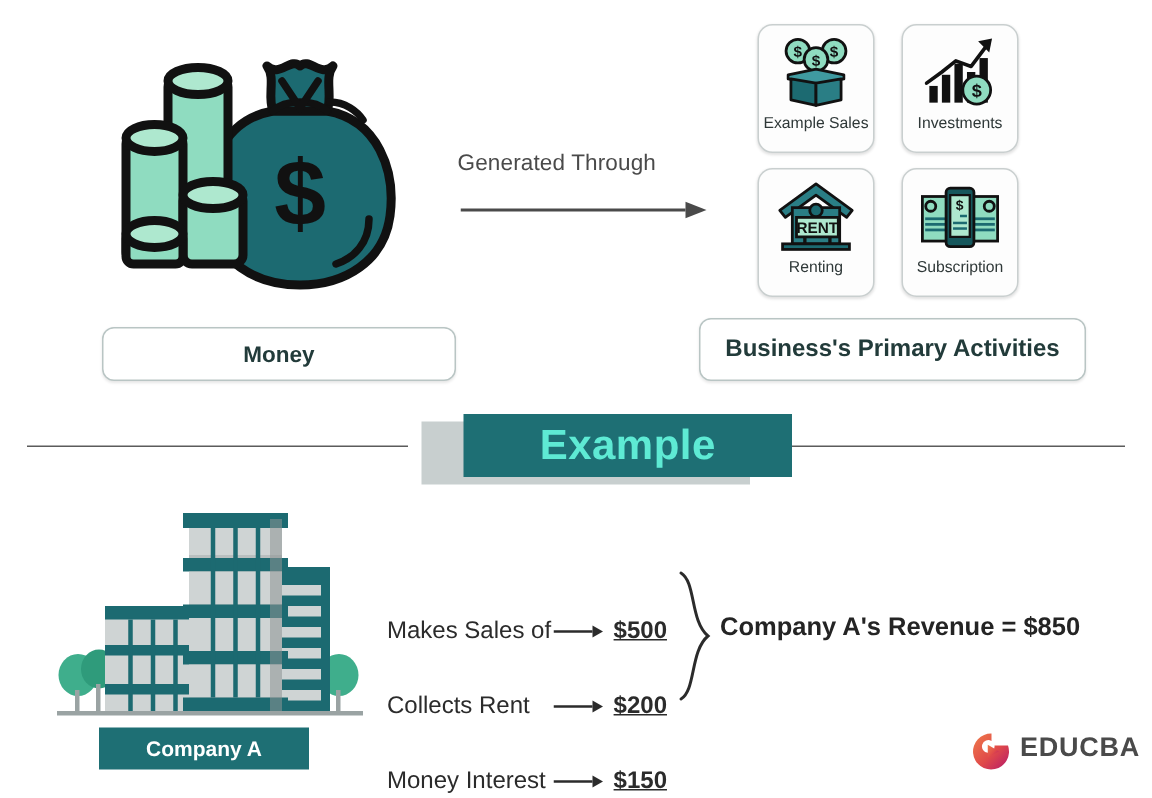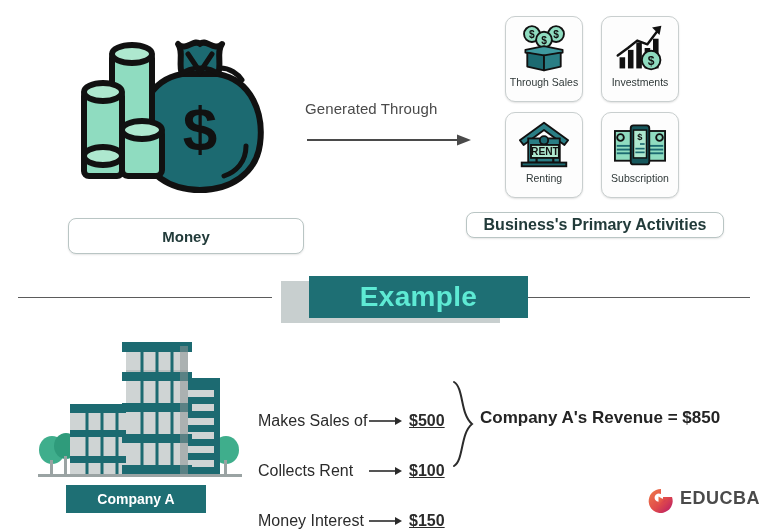--- a/index.html
+++ b/index.html
@@ -27,21 +27,21 @@
     box-sizing: border-box;
     background: #ffffff;
     border: 1px solid #b9c5c4;
     border-radius: 8px;
     display: flex; align-items: center; justify-content: center;
     font-weight: bold;
     color: #223b3a;
     box-shadow: 0 1px 2px rgba(0,0,0,.10);
   }
   #money-label { left: 68px; top: 218px; width: 236px; height: 36px; font-size: 15px; }
-  #activities-label { left: 466px; top: 212px; width: 258px; height: 26px; font-size: 16px; }
+  #activities-label { left: 466px; top: 212px; width: 258px; height: 42px; font-size: 16px; }
 
   
   #generated-through-group { left: 305px; top: 100px; width: 170px; height: 56px; }
   #generated-through-text {
     position: absolute; left: 0; top: 0; width: 170px;
     text-align: left; font-size: 15px; color: #4a4a4a; letter-spacing: .1px;
   }
   #generated-through-arrow { position: absolute; left: 2px; top: 33px; }
 
   
@@ -177,21 +177,21 @@
       <circle cx="17" cy="13" r="8.5" fill="#8fdcc0" stroke="#111" stroke-width="2"></circle>
       <text x="17" y="17.5" font-family="'Liberation Sans', sans-serif" font-size="11" font-weight="bold" fill="#111" text-anchor="middle">$</text>
       <circle cx="43" cy="13" r="8.5" fill="#8fdcc0" stroke="#111" stroke-width="2"></circle>
       <text x="43" y="17.5" font-family="'Liberation Sans', sans-serif" font-size="11" font-weight="bold" fill="#111" text-anchor="middle">$</text>
       <circle cx="30" cy="19" r="8.5" fill="#8fdcc0" stroke="#111" stroke-width="2"></circle>
       <text x="30" y="23.5" font-family="'Liberation Sans', sans-serif" font-size="11" font-weight="bold" fill="#111" text-anchor="middle">$</text>
       <path d="M10 30 L30 26 L50 30 L50 33 L30 37 L10 33 Z" fill="#3f9aa0" stroke="#111" stroke-width="2" stroke-linejoin="round"></path>
       <path d="M12 33 L12 48 L30 52 L30 36 Z" fill="#1c6a71" stroke="#111" stroke-width="2" stroke-linejoin="round"></path>
       <path d="M48 33 L48 48 L30 52 L30 36 Z" fill="#2a7e85" stroke="#111" stroke-width="2" stroke-linejoin="round"></path>
     </svg>
-    <span class="caption">Through Sales</span>
+    <span class="caption">Example Sales</span>
   </div>
 
   <div class="icon-tile" id="tile-investments">
     <svg class="glyph" viewBox="0 0 60 56" xmlns="http://www.w3.org/2000/svg">
       <rect x="8" y="38" width="6" height="12" fill="#111"></rect>
       <rect x="17" y="30" width="6" height="20" fill="#111"></rect>
       <rect x="26" y="22" width="6" height="28" fill="#111"></rect>
       <rect x="35" y="28" width="6" height="22" fill="#111"></rect>
       <rect x="44" y="18" width="6" height="32" fill="#111"></rect>
       <polyline points="6,36 17,28 27,20 38,24 50,8" fill="none" stroke="#111" stroke-width="2.6" stroke-linejoin="round" stroke-linecap="round"></polyline>
@@ -307,21 +307,21 @@
         <polygon points="26,2 33,6 26,10" fill="#2b2b2b"></polygon>
       </svg>
       <span class="amount">$500</span>
     </div>
     <div class="breakdown-row">
       <span class="item">Collects Rent</span>
       <svg class="mini-arrow" viewBox="0 0 34 12" xmlns="http://www.w3.org/2000/svg">
         <line x1="0" y1="6" x2="26" y2="6" stroke="#2b2b2b" stroke-width="1.6"></line>
         <polygon points="26,2 33,6 26,10" fill="#2b2b2b"></polygon>
       </svg>
-      <span class="amount">$100</span>
+      <span class="amount">$200</span>
     </div>
     <div class="breakdown-row">
       <span class="item">Money Interest</span>
       <svg class="mini-arrow" viewBox="0 0 34 12" xmlns="http://www.w3.org/2000/svg">
         <line x1="0" y1="6" x2="26" y2="6" stroke="#2b2b2b" stroke-width="1.6"></line>
         <polygon points="26,2 33,6 26,10" fill="#2b2b2b"></polygon>
       </svg>
       <span class="amount">$150</span>
     </div>
   </div>

